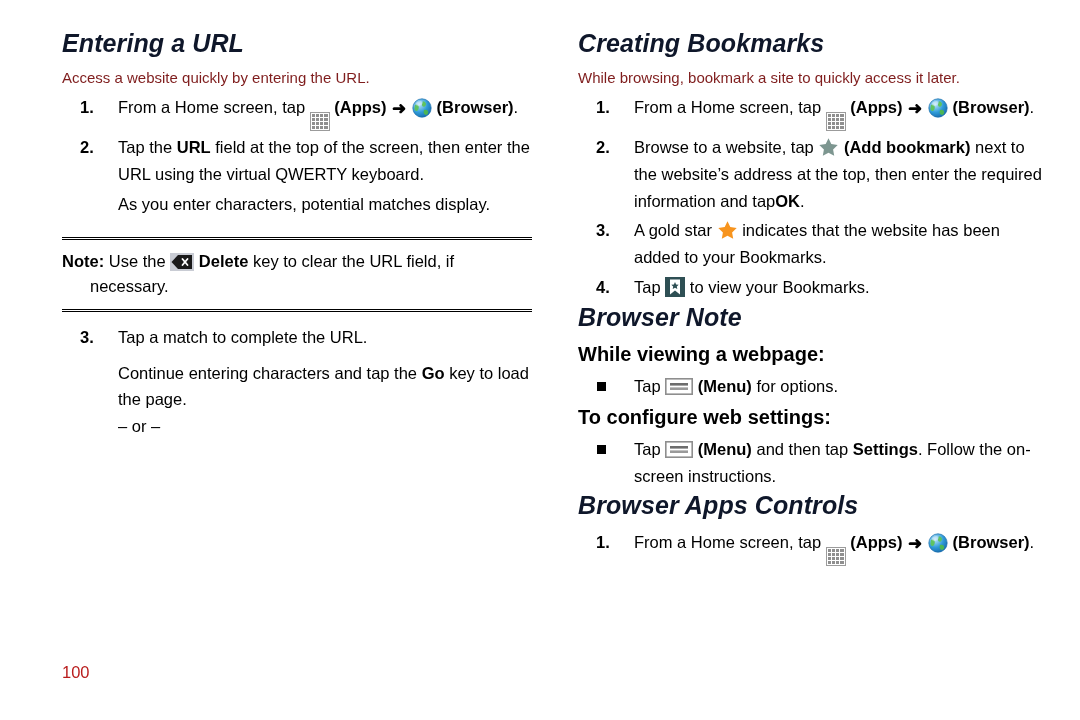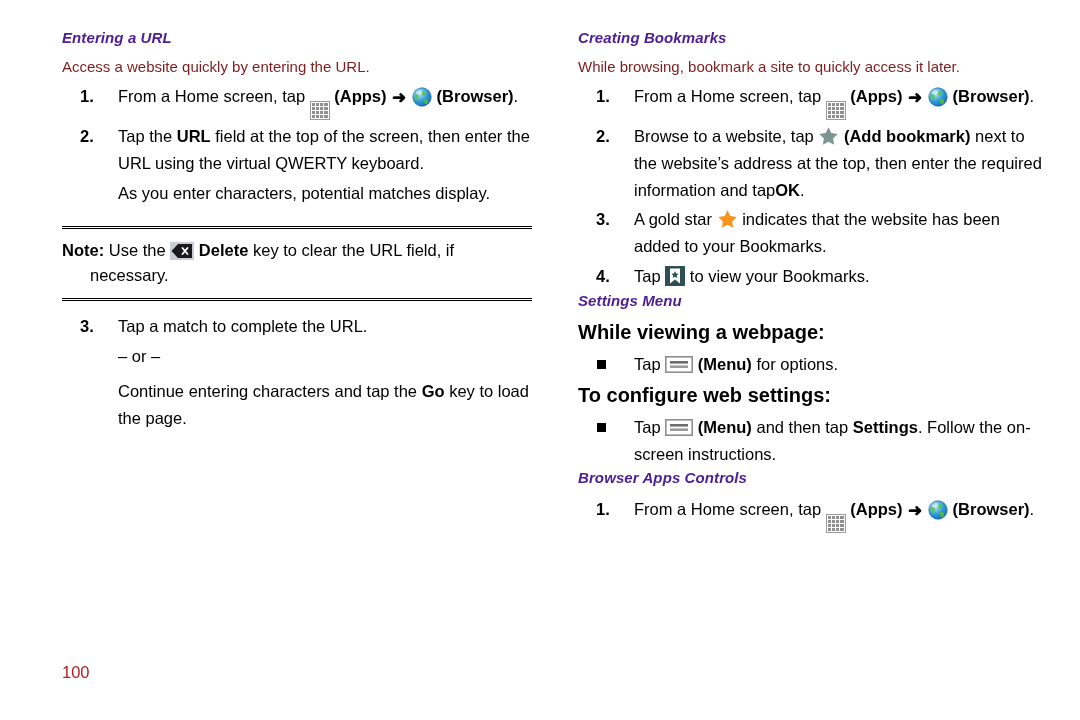--- a/index.html
+++ b/index.html
@@ -22,24 +22,24 @@
   }
   .col {
     position: absolute;
     top: 30px;
     width: 470px;
   }
   .col-left  { left: 62px; }
   .col-right { left: 578px; }
 
   h2.section-title {
-    color: #4c1d95;
+    color: #0f172a;
     font-style: italic;
     font-weight: bold;
-    font-size: 15px;
+    font-size: 25px;
     letter-spacing: 0.1px;
     margin: 0 0 9px 0;
     line-height: 1.1;
   }
   .spacer-top { margin-top: 18px; }
 
   p.body-text {
     font-size: 15px;
     line-height: 1.52;
     margin: 0 0 5px 0;
@@ -285,26 +285,26 @@
         <span>key to clear the URL field, if</span>
         <span class="indent2">necessary.</span>
       </p>
     </div>
 
     <ol class="steps">
       <li>
         <span class="num">3.</span><span>Tap a match to complete the URL.</span>
       </li>
     </ol>
-    <p class="cont or">– or –</p>
     <p class="cont" style="margin-top:9px">
       <span>Continue entering characters and tap the</span>
       <b>Go</b>
       <span>key to load the page.</span>
     </p>
+    <p class="cont or">– or –</p>
 
   </div>
 
   <div class="col col-right">
 
     <h2 class="section-title">Creating Bookmarks</h2>
 
     <p class="body-text">While browsing, bookmark a site to quickly access it later.</p>
 
     <ol class="steps">
@@ -371,21 +371,21 @@
             <rect x="0" y="0" width="20" height="20" fill="#2e4f54"></rect>
             <path d="M5 2.5 H15 V17.5 L10 13.6 L5 17.5 Z" fill="#ffffff"></path>
             <polygon points="10,5 11.1,7.4 13.7,7.7 11.8,9.5 12.3,12.1 10,10.8 7.7,12.1 8.2,9.5 6.3,7.7 8.9,7.4" fill="#2e4f54"></polygon>
           </svg>
         </span>
         <span>to view your Bookmarks.</span>
       </li>
 
     </ol>
 
-    <h2 class="section-title spacer-top">Settings Menu</h2>
+    <h2 class="section-title spacer-top">Browser Note</h2>
 
     <p class="sub-head">While viewing a webpage:</p>
 
     <ul class="bullets">
       <li>
         <span class="sqbullet"></span>
         <span>Tap</span>
         <span class="icon icon-menu">
           <svg width="28" height="17" viewBox="0 0 28 17">
             <rect x="0.8" y="0.8" width="26.4" height="15.4" fill="#ffffff" stroke="#8e8e8e" stroke-width="1.6"></rect>

